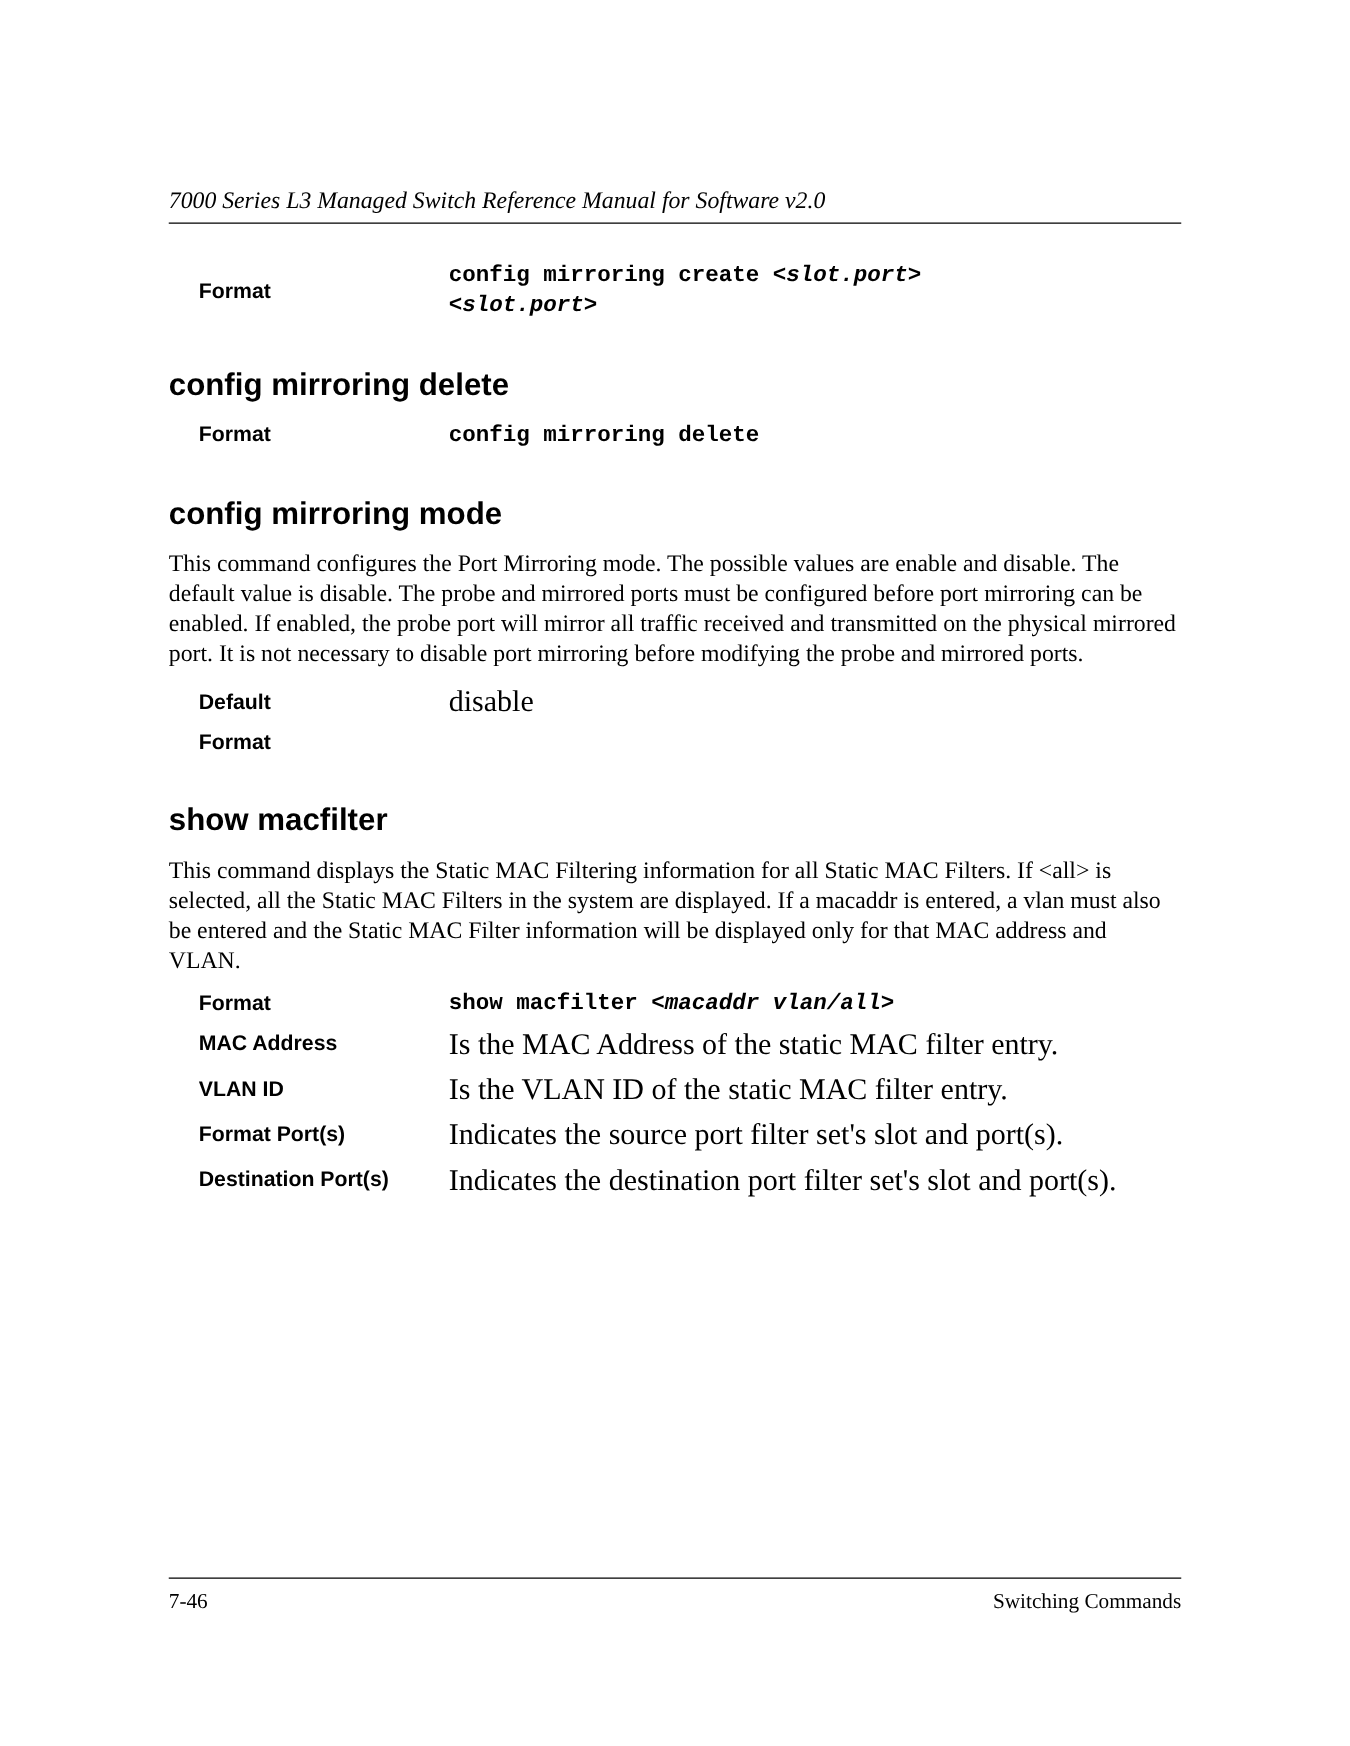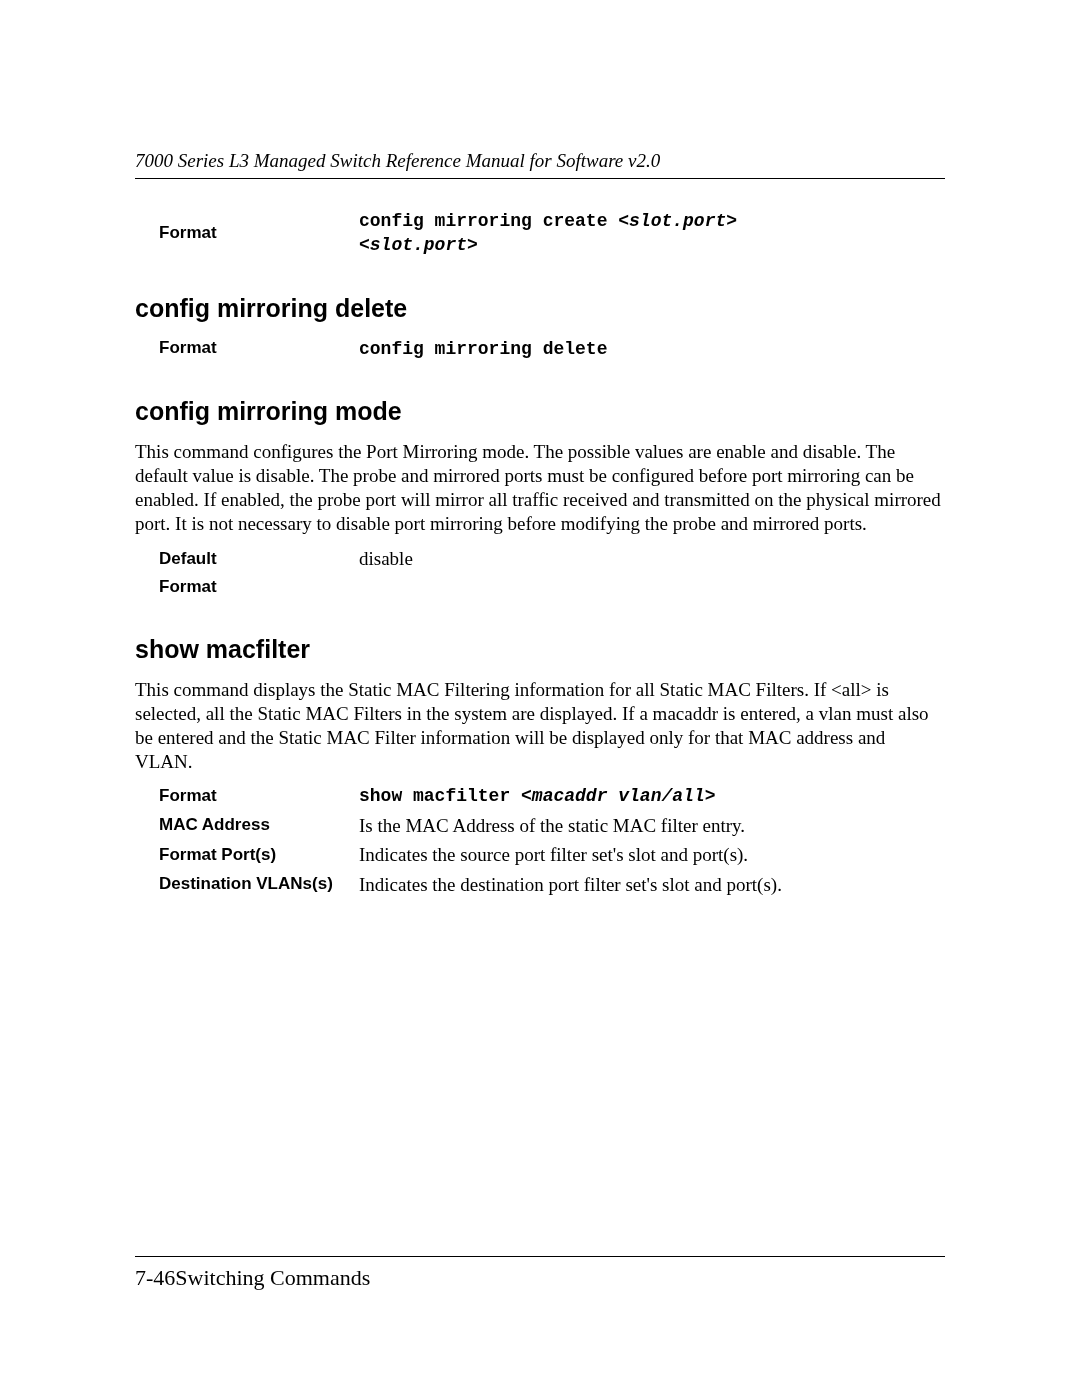--- a/index.html
+++ b/index.html
@@ -33,21 +33,21 @@
     line-height: 1.35;
   }
   .def-label {
     font-family: Arial, Helvetica, sans-serif;
     font-weight: bold;
     font-size: 17px;
     width: 200px;
     flex: 0 0 200px;
   }
   .def-val {
-    font-size: 19px;
+    font-size: 24px;
     flex: 1;
   }
   .mono {
     font-family: "Courier New", Courier, monospace;
     font-weight: bold;
     font-size: 18px;
     line-height: 1.35;
   }
   .mono-ital {
     font-style: italic;
@@ -63,22 +63,23 @@
     line-height: 1.27;
     margin: 0 0 10px 0;
   }
   .footer {
     position: absolute;
     left: 135px;
     right: 135px;
     bottom: 106px;
     border-top: 1.5px solid #000;
     padding-top: 8px;
-    font-size: 22px;
+    font-size: 17px;
     display: flex;
+    justify-content: space-between;
   }
 </style>
 </head>
 <body>
 
 <div class="page">
 
   <div class="running-head">7000 Series L3 Managed Switch Reference Manual for Software v2.0</div>
 
   <div class="def-table">
@@ -118,25 +119,29 @@
       <div class="def-label">Format</div>
       <div class="def-val mono">
         <span>show macfilter </span><span class="mono-ital">&lt;macaddr vlan/all&gt;</span>
       </div>
     </div>
     <div class="def-row">
       <div class="def-label">MAC Address</div>
       <div class="def-val">Is the MAC Address of the static MAC filter entry.</div>
     </div>
     <div class="def-row">
+      <div class="def-label">VLAN ID</div>
+      <div class="def-val">Is the VLAN ID of the static MAC filter entry.</div>
+    </div>
+    <div class="def-row">
       <div class="def-label">Format Port(s)</div>
       <div class="def-val">Indicates the source port filter set's slot and port(s).</div>
     </div>
     <div class="def-row">
-      <div class="def-label">Destination VLANs(s)</div>
+      <div class="def-label">Destination Port(s)</div>
       <div class="def-val">Indicates the destination port filter set's slot and port(s).</div>
     </div>
   </div>
 
   <div class="footer">
     <span>7-46</span>
     <span>Switching Commands</span>
   </div>
 
 </div>

